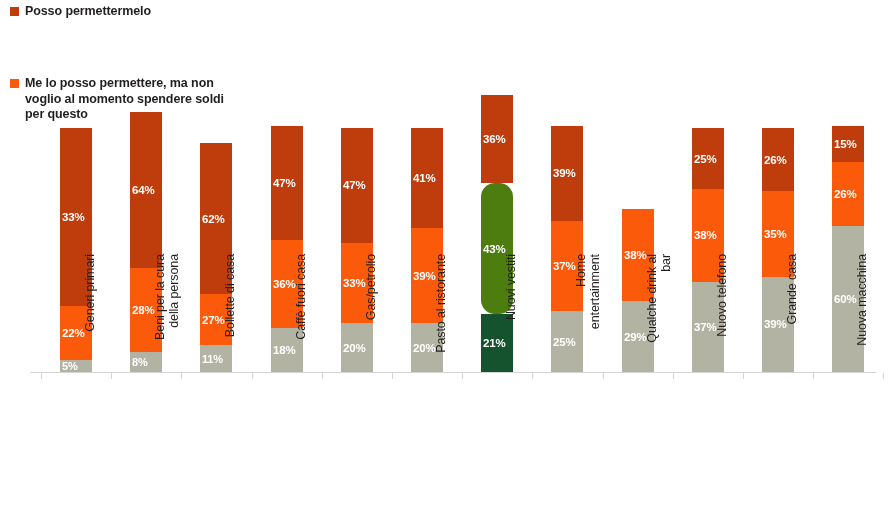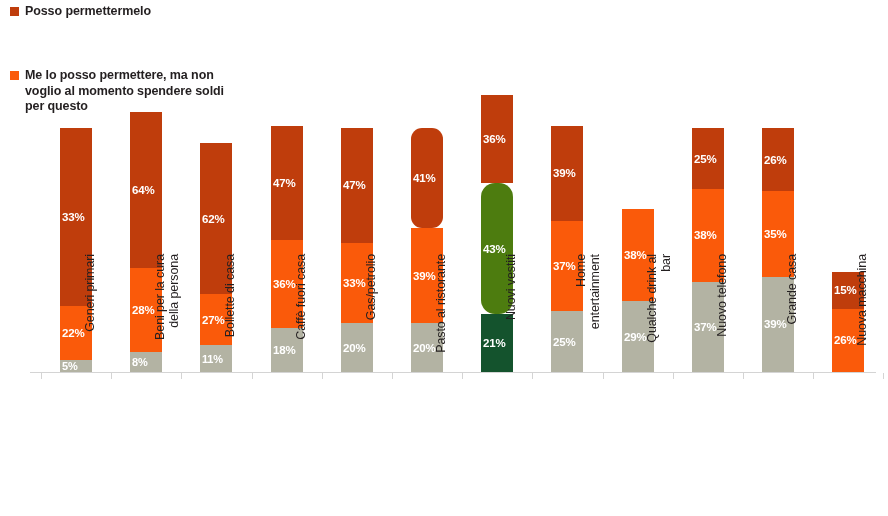--- a/index.html
+++ b/index.html
@@ -17,21 +17,21 @@
   .legend{position:absolute;left:10px;top:4px;width:300px;}
   .legend-item{display:flex;align-items:flex-start;margin-bottom:0;}
   .legend-swatch{
     width:9px;height:9px;flex:0 0 9px;margin-top:3px;margin-right:6px;
   }
   .legend-label{
     font-size:12.5px;line-height:15.5px;font-weight:600;
     letter-spacing:-0.1px;color:#231f20;white-space:pre-line;
   }
   #legend-item-0{position:absolute;left:0;top:0;}
-  #legend-item-1{position:absolute;left:0;top:64px;width:252px;}
+  #legend-item-1{position:absolute;left:0;top:72px;width:252px;}
 
   
   .plot{position:absolute;left:0;top:0;width:888px;height:516px;}
   .axis-line{
     position:absolute;left:30px;top:372px;width:846px;height:1px;
     background:#d4d4d4;
   }
   .tick{position:absolute;top:373px;width:1px;height:6px;background:#d4d4d4;}
 
   .bar{
@@ -146,21 +146,21 @@
       </div>
       <div class="cat-label" style="left: 364px;">Gas/petrolio</div>
       <div class="tick" style="left: 392px;"></div>
       <div class="bar" style="left: 411px; width: 32px; bottom: 144px;">
         <div class="seg" style="height: 48.8px; background: rgb(179, 179, 163);">
           <span class="seg-label">20%</span>
         </div>
         <div class="seg" style="height: 95.16px; background: rgb(250, 90, 10);">
           <span class="seg-label">39%</span>
         </div>
-        <div class="seg" style="height: 100.04px; background: rgb(191, 61, 12); border-radius: 11px;">
+        <div class="seg" style="height: 100.04px; background: rgb(191, 61, 12);">
           <span class="seg-label">41%</span>
         </div>
       </div>
       <div class="cat-label" style="left: 434px;">Pasto al ristorante</div>
       <div class="tick" style="left: 462px;"></div>
       <div class="bar" style="left: 481px; width: 32px; bottom: 144px;">
         <div class="seg" style="height: 58px; background: #14532d;">
           <span class="seg-label">21%</span>
         </div>
         <div class="seg" style="height: 131px; background: #4d7c0f; border-radius: 14px;">
@@ -217,20 +217,23 @@
         <div class="seg" style="height: 85.4px; background: rgb(250, 90, 10);">
           <span class="seg-label">35%</span>
         </div>
         <div class="seg" style="height: 63.44px; background: rgb(191, 61, 12);">
           <span class="seg-label">26%</span>
         </div>
       </div>
       <div class="cat-label" style="left: 785px;">Grande casa</div>
       <div class="tick" style="left: 813px;"></div>
       <div class="bar" style="left: 832px; width: 32px; bottom: 144px;">
+        <div class="seg" style="height: 146.4px; background: rgb(179, 179, 163);">
+          <span class="seg-label">60%</span>
+        </div>
         <div class="seg" style="height: 63.44px; background: rgb(250, 90, 10);">
           <span class="seg-label">26%</span>
         </div>
         <div class="seg" style="height: 36.6px; background: rgb(191, 61, 12);">
           <span class="seg-label">15%</span>
         </div>
       </div>
       <div class="cat-label" style="left: 855px;">Nuova macchina</div>
       <div class="tick" style="left: 883px;"></div>
     </div>

